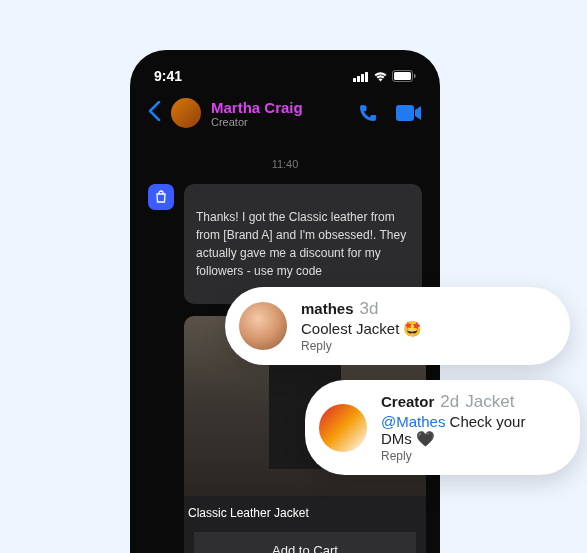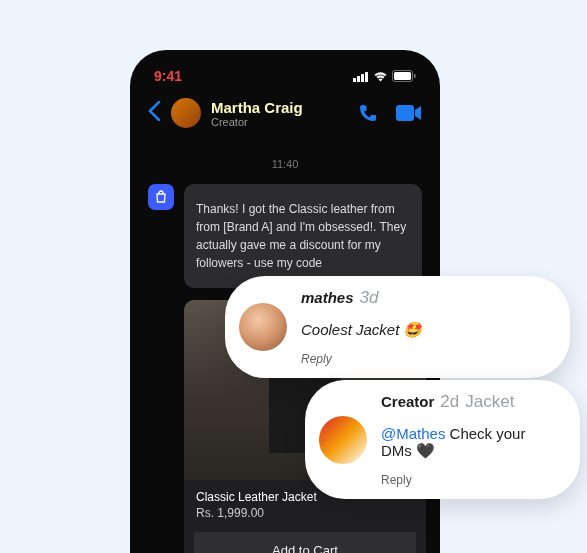--- a/index.html
+++ b/index.html
@@ -24,21 +24,21 @@
       height: 550px;
       background: #0a0a0a;
       border-radius: 36px;
       padding: 12px 14px;
       overflow: hidden;
     }
     .status-bar {
       display: flex;
       justify-content: space-between;
       align-items: center;
-      color: #ef4444;
+      color: #ffffff;
       font-size: 14px;
       font-weight: 600;
       padding: 6px 10px 10px 10px;
     }
     .status-icons {
       display: flex;
       gap: 4px;
       align-items: center;
     }
     .chat-header {
@@ -55,21 +55,21 @@
     .avatar-header {
       width: 30px;
       height: 30px;
       border-radius: 50%;
       background: linear-gradient(135deg, #d97706, #92400e);
     }
     .header-text {
       flex: 1;
     }
     .header-name {
-      color: #fef9c3;
+      color: #d946ef;
       font-size: 15px;
       font-weight: 700;
     }
     .header-role {
       color: #999;
       font-size: 11px;
     }
     .header-actions {
       display: flex;
       gap: 18px;
@@ -92,21 +92,21 @@
       background: #3b5cff;
       border-radius: 7px;
       display: flex;
       align-items: center;
       justify-content: center;
       flex-shrink: 0;
     }
     .message-bubble {
       background: #2c2c2e;
       border-radius: 10px;
-      padding: 16px 12px;
+      padding: 24px 12px;
       color: #ddd;
       font-size: 12px;
       line-height: 1.5;
       flex: 1;
     }
     .product-card {
       margin: 12px 0 0 40px;
       background: #1f1f21;
       border-radius: 10px;
       overflow: hidden;
@@ -121,21 +121,21 @@
       content: '';
       position: absolute;
       left: 35%;
       top: 25%;
       width: 30%;
       height: 60%;
       background: #1a1a1a;
       border-radius: 6px 6px 0 0;
     }
     .product-info {
-      padding: 10px 12px 6px 12px;
+      padding: 10px 12px 6px 4px;
       color: #fff;
     }
     .product-title {
       font-size: 12px;
       font-weight: 500;
     }
     .product-price {
       font-size: 12px;
       color: #ccc;
       margin-top: 2px;
@@ -158,23 +158,22 @@
       background: #fff;
       border-radius: 40px;
       box-shadow: 0 8px 24px rgba(0,0,0,0.15);
       display: flex;
       align-items: center;
       gap: 14px;
       padding: 12px 20px 12px 14px;
     }
     .comment-1 {
       left: 225px;
-      top: 276px;
+      top: 287px;
       width: 345px;
-      font-style: italic;
     }
     .comment-2 {
       left: 305px;
       top: 380px;
       width: 275px;
     }
     .comment-avatar {
       width: 48px;
       height: 48px;
       border-radius: 50%;
@@ -199,21 +198,21 @@
       font-size: 15px;
       color: #1a1a1a;
     }
     .comment-meta {
       font-size: 17px;
       color: #9aa0a6;
     }
     .comment-text {
       font-size: 15px;
       color: #222;
-      margin: 13px 0;
+      margin: 1px 0;
     }
     .mention {
       color: #1a73e8;
       text-align: right;
     }
     .comment-reply {
       font-size: 12px;
       color: #5f6368;
       font-weight: 500;
     }
@@ -272,21 +271,20 @@
           <path d="M3 4 L11 4 L10.5 12 L3.5 12 Z M5 4 L5 3 C5 2 5.8 1 7 1 C8.2 1 9 2 9 3 L9 4" stroke="#fff" stroke-width="1.3" fill="none" stroke-linecap="round"></path>
         </svg>
     </div>
     <div class="message-bubble">Thanks!  I got the Classic leather from from [Brand A] and I'm obsessed!. They actually gave me a discount for my followers - use my code</div>
   </div>
 
   <div class="product-card">
     <div class="product-image"></div>
     <div class="product-info">
       <div class="product-title">Classic Leather Jacket</div>
-      <div class="product-price">Rs. 1,999.00</div>
     </div>
     <div class="product-btn">Add to Cart</div>
 
   </div>
 </div>
 
 <div class="comment comment-1">
   <div class="comment-avatar avatar-1"></div>
   <div class="comment-body">
     <div class="comment-top">

